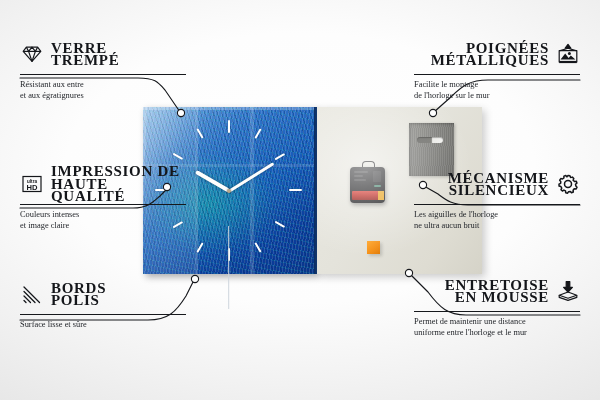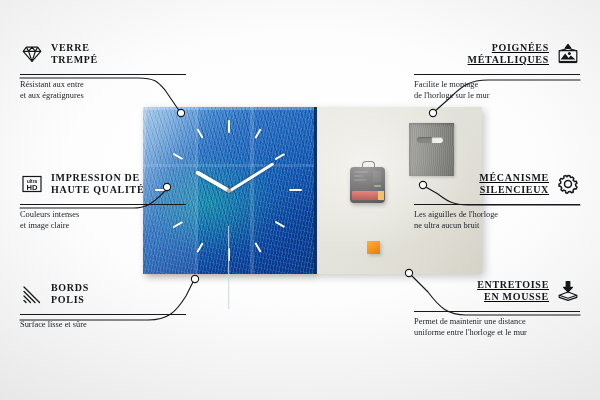--- a/index.html
+++ b/index.html
@@ -192,25 +192,25 @@
     position: absolute;
     width: 166px;
   }
   .feature .head {
     display: flex;
     align-items: center;
     gap: 7px;
     height: 32px;
   }
   .feature.left .head { justify-content: flex-start; }
-  .feature.right .head { justify-content: flex-end; text-decoration: underline; }
+  .feature.right .head { justify-content: flex-end; }
   .feature .titles {
     font-family: "Liberation Serif", "DejaVu Serif", serif;
     font-weight: bold;
-    font-size: 10px;
+    font-size: 15px;
     letter-spacing: 0.7px;
     line-height: 12.5px;
     color: #14161a;
     text-transform: uppercase;
   }
   .feature.right .titles { text-align: right; }
   .rule {
     height: 1px;
     background: #16181c;
     margin-top: 4px;

